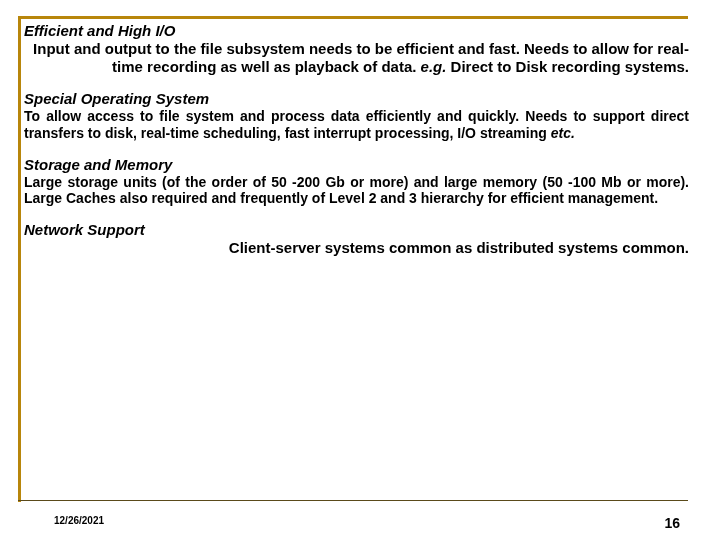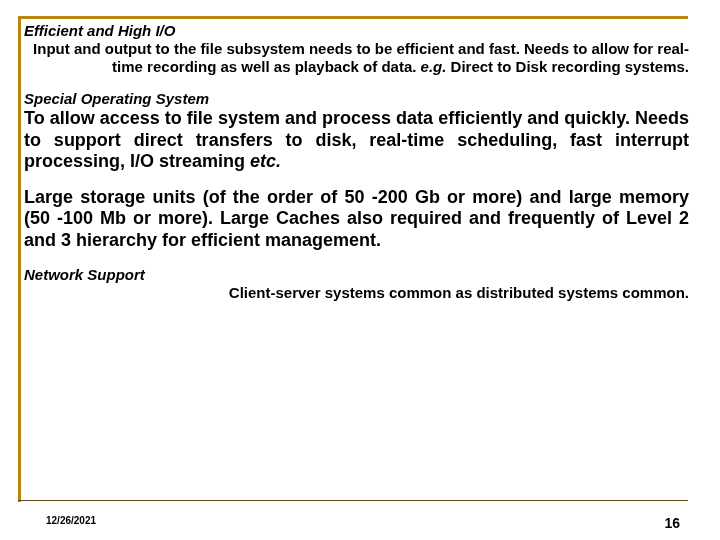--- a/index.html
+++ b/index.html
@@ -44,37 +44,37 @@
   }
   .section-heading {
     font-weight: bold;
     font-style: italic;
     font-size: 15px;
     margin-bottom: 0;
     line-height: 1.2;
   }
   .section-body {
     font-weight: bold;
-    font-size: 18px;
+    font-size: 14px;
     line-height: 1.2;
     margin-bottom: 14px;
     text-align: justify;
   }
   .section-body-left {
     font-weight: bold;
     font-size: 15px;
     line-height: 1.2;
     margin-bottom: 14px;
     text-align: right;
   }
   .eg { font-style: italic; }
   .etc { font-style: italic; }
   .footer-date {
     position: absolute;
-    left: 46px;
+    left: 54px;
     top: 515px;
     font-size: 10px;
     font-weight: bold;
   }
   .footer-page {
     position: absolute;
     right: 40px;
     top: 515px;
     font-size: 14px;
     font-weight: bold;
@@ -92,20 +92,21 @@
   <div class="section-heading">Efficient and High I/O</div>
   <div class="section-body-left">
     <span>Input and output to the file subsystem needs to be efficient and fast. Needs to allow for real-time recording as well as playback of data. </span><span class="eg">e.g.</span><span> Direct to Disk recording systems.</span>
   </div>
 
   <div class="section-heading">Special Operating System</div>
   <div class="section-body">
     <span>To allow access to file system and process data efficiently and quickly. Needs to support direct transfers to disk, real-time scheduling, fast interrupt processing, I/O streaming </span><span class="etc">etc.</span>
   </div>
 
+  <div class="section-heading">Storage and Memory</div>
   <div class="section-body">
     <span>Large storage units (of the order of 50 -200 Gb or more) and large memory (50 -100 Mb or more). Large Caches also required and frequently of Level 2 and 3 hierarchy for efficient management.</span>
   </div>
 
   <div class="section-heading">Network Support</div>
   <div class="section-body-left">
     <span>Client-server systems common as distributed systems common.</span>
   </div>
 
 

